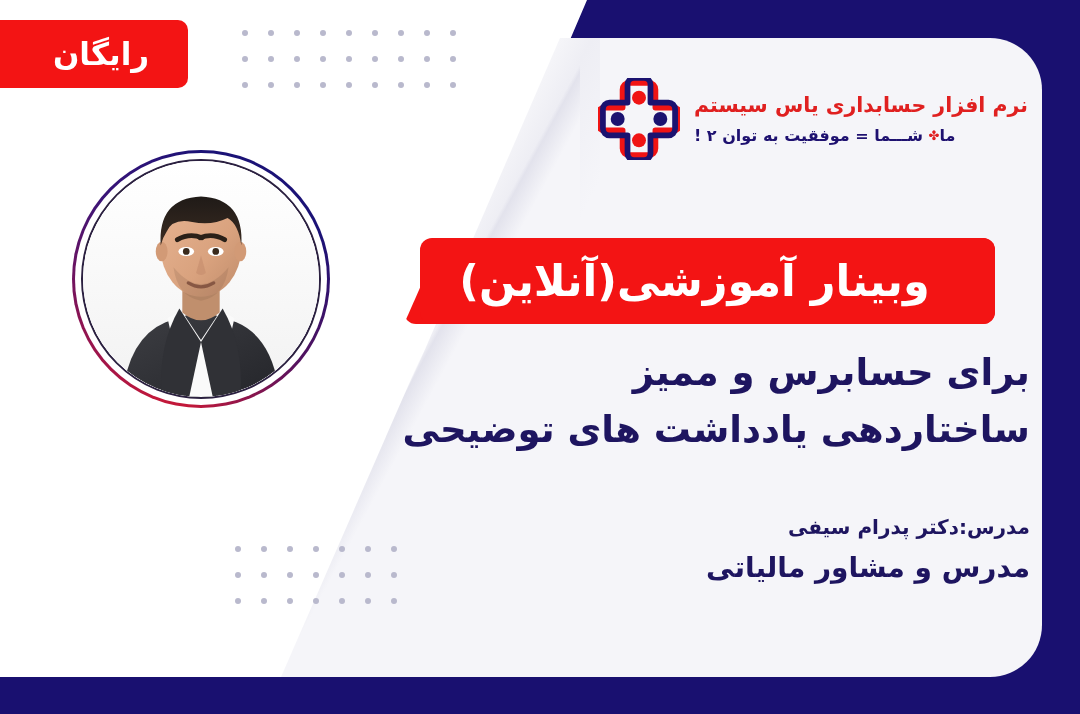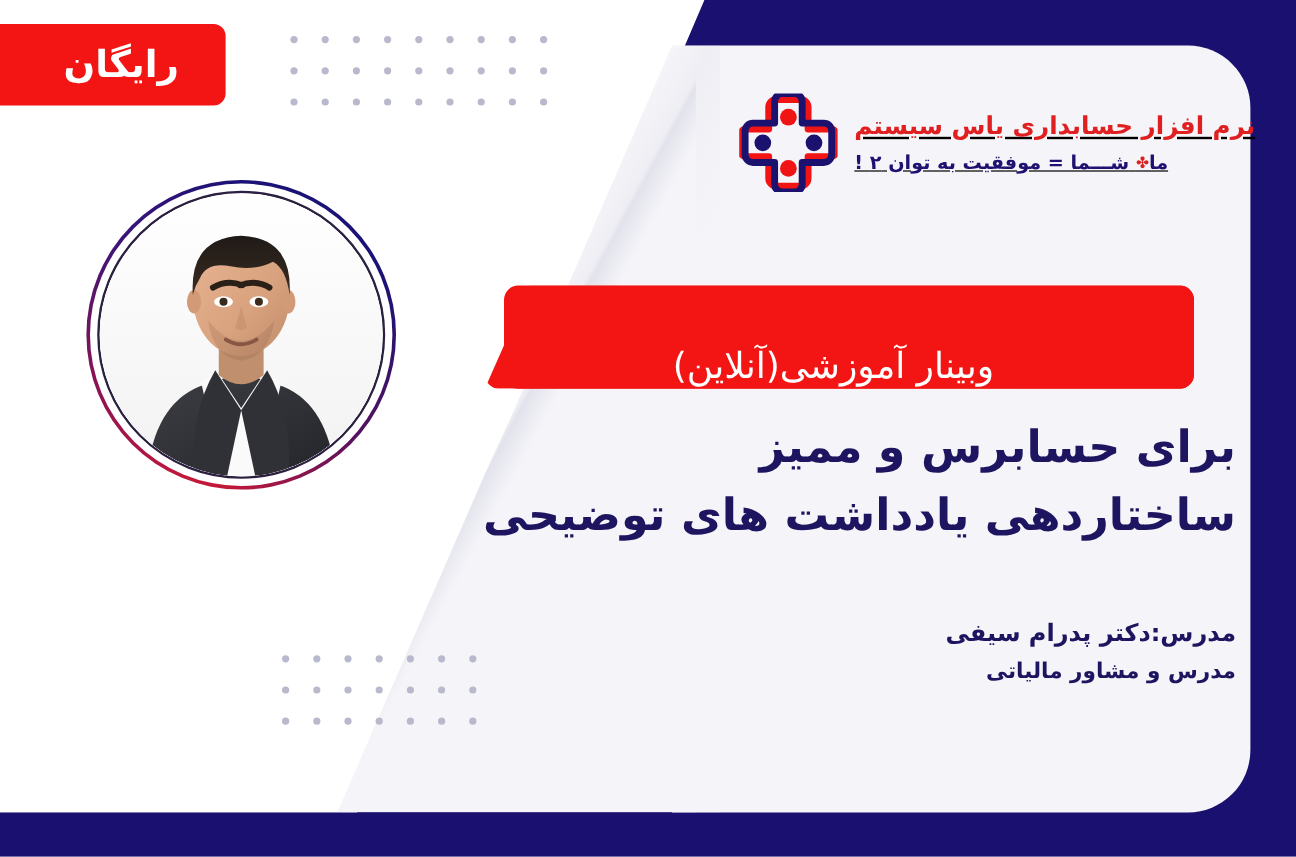--- a/index.html
+++ b/index.html
@@ -157,27 +157,26 @@
     inset:0;
     border-radius:50%;
     overflow:hidden;
     background:#ffffff;
   }
   .portrait-photo svg{display:block;width:100%;height:100%;}
 
   
   .logo-block{
     position:absolute;
-    right:34px;
+    right:52px;
     top:78px;
     display:flex;
     align-items:center;
     gap:14px;
     z-index:7;
-    text-decoration:underline;
   }
   .logo-text{
     text-align:left;
     direction:rtl;
     line-height:1.45;
   }
   .logo-title{
     color:#e02020;
     font-size:20.5px;
     font-weight:bold;
@@ -220,27 +219,26 @@
   .banner-red-text{
     position:absolute;
     left:404px;
     top:238px;
     width:591px;
     height:86px;
     display:flex;
     align-items:center;
     justify-content:center;
     color:#ffffff;
-    font-size:30px;
-    font-weight:normal;
+    font-size:43px;
+    font-weight:bold;
     z-index:8;
     padding-right:10px;
     box-sizing:border-box;
     white-space:nowrap;
-    margin-top:24px;
   }
 
   
   .subtitle{
     position:absolute;
     right:50px;
     top:344px;
     width:680px;
     text-align:right;
     color:#1e1560;
@@ -262,21 +260,21 @@
     z-index:7;
     direction:rtl;
   }
   .presenter-name{
     font-size:20px;
     font-weight:bold;
     line-height:1.5;
     white-space:nowrap;
   }
   .presenter-role{
-    font-size:18px;
+    font-size:28px;
     font-weight:bold;
     line-height:1.6;
     margin-top:4px;
     white-space:nowrap;
   }
 </style>
 </head>
 <body>
 
 <div id="poster">

